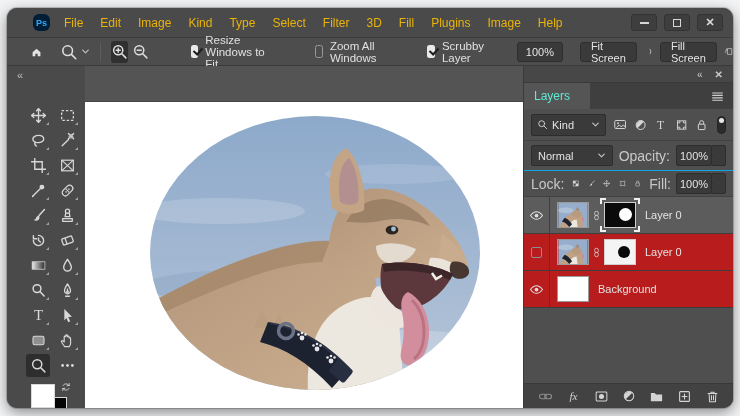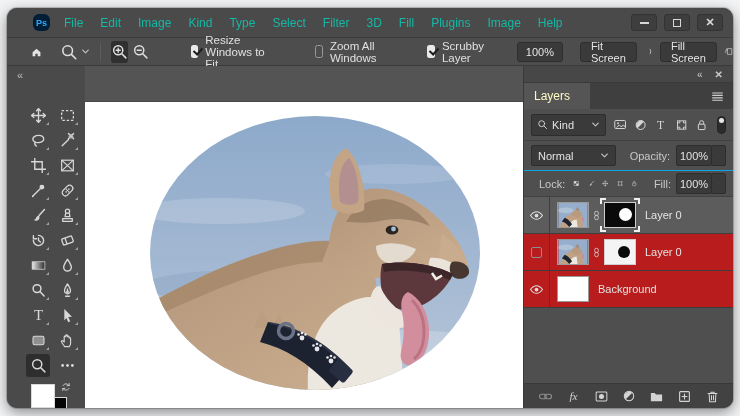--- a/index.html
+++ b/index.html
@@ -8,21 +8,21 @@
   *{box-sizing:border-box;}
   .window{position:absolute;left:7px;top:8px;width:726px;height:400px;
     background:#4a4a4a;border-radius:10px;overflow:hidden;
     box-shadow:0 4px 14px rgba(0,0,0,.45),0 0 0 1px rgba(0,0,0,.18);}
   
   .menubar{height:30px;display:flex;align-items:center;background:#4a4a4a;
     border-bottom:1px solid #3c3c3c;padding:0 10px 0 26px;}
   .pslogo{width:17px;height:17px;border-radius:6px;background:#001e36;color:#31a8ff;
     font-size:9px;font-weight:bold;display:flex;align-items:center;justify-content:center;
     margin-right:14px;flex:0 0 auto;}
-  .menus{display:flex;gap:17px;color:#14b8a6;font-size:12px;}
+  .menus{display:flex;gap:17px;color:#eab308;font-size:12px;}
   .menus span{cursor:default;}
   .winbtns{margin-left:auto;display:flex;gap:7px;}
   .wb{width:26px;height:17px;background:#3e3e3e;border:1px solid #333;border-radius:3px;
     display:flex;align-items:center;justify-content:center;}
   .wb .mn{width:9px;height:0;border-top:2px solid #d6d6d6;}
   .wb .mx{width:8px;height:8px;border:1.6px solid #d6d6d6;}
   .wb .cl{color:#d6d6d6;font-size:11px;font-weight:bold;line-height:1;}
   
   .optionsbar{height:28px;display:flex;align-items:center;background:#4d4d4d;
     border-bottom:1px solid #3a3a3a;color:#e0e0e0;font-size:11.5px;}
@@ -69,37 +69,37 @@
   .ellipse-img{position:absolute;left:65px;top:14px;width:330px;height:274px;border-radius:50%;
     overflow:hidden;}
   .ellipse-img svg{display:block;width:100%;height:100%;}
   
   .panel{width:210px;flex:0 0 auto;background:#4f4f4f;border-left:1px solid #3a3a3a;
     display:flex;flex-direction:column;color:#dcdcdc;}
   .p-minihead{height:17px;background:#474747;display:flex;align-items:center;justify-content:flex-end;
     gap:12px;padding:0 10px;color:#c9c9c9;font-size:10px;border-bottom:1px solid #3a3a3a;}
   .p-minihead .pm-x{font-size:10px;font-weight:bold;}
   .p-tabbar{height:26px;background:#3f3f3f;display:flex;align-items:stretch;}
-  .p-tab{width:66px;background:#555555;color:#fef9c3;font-size:12px;display:flex;align-items:center;
+  .p-tab{width:66px;background:#555555;color:#5eead4;font-size:12px;display:flex;align-items:center;
     padding-left:10px;}
   .p-burger{margin-left:auto;align-self:center;margin-right:8px;color:#cfcfcf;}
   .p-row{display:flex;align-items:center;padding:10px 7px;}
   .p-filter{height:32px;border-bottom:1px solid #424242;gap:7px;}
   .kindbox{width:78px;height:22px;background:#3a3a3a;border:1px solid #2d2d2d;border-radius:2px;
     display:flex;align-items:center;gap:4px;padding:0 5px;font-size:11px;color:#e2e2e2;}
   .kindbox .chev{margin-left:auto;}
   .ficon{color:#d6d6d6;}
   .pill{width:9px;height:18px;background:#2c2c2c;border:1px solid #232323;border-radius:5px;position:relative;margin-left:2px;}
   .pill::after{content:"";position:absolute;left:1px;top:1px;width:5px;height:5px;border-radius:50%;background:#e8e8e8;}
   .p-blend{height:30px;border-bottom:1px solid #0ea5e9;gap:6px;}
   .selbox{height:21px;background:#3a3a3a;border:1px solid #2d2d2d;border-radius:2px;
     display:flex;align-items:center;font-size:11px;color:#e2e2e2;padding:0 6px;}
   .blendsel{width:112px;}
   .blendsel .chev{margin-left:auto;}
-  .plabel{font-size:11px;color:#c8c8c8;margin-left:8px;}
+  .plabel{font-size:14px;color:#c8c8c8;}
   .valbox{width:36px;justify-content:center;}
   .chevbox{width:15px;justify-content:center;border-left:1px solid #2d2d2d;margin-left:-1px;}
   .p-lock{height:26px;gap:8px;border-bottom:1px solid #424242;}
   .p-lock .ficon{color:#d9d9d9;}
   .fillgrp{margin-left:auto;display:flex;align-items:center;gap:5px;}
   
   .layers-list{background:#b91c1c;}
   .lrow{height:37px;display:flex;align-items:center;border-bottom:1px solid #3e3e3e;}
   .lrow.selected{background:#5c5c5c;}
   .eyecell{width:26px;align-self:stretch;border-right:1px solid #3e3e3e;display:flex;

